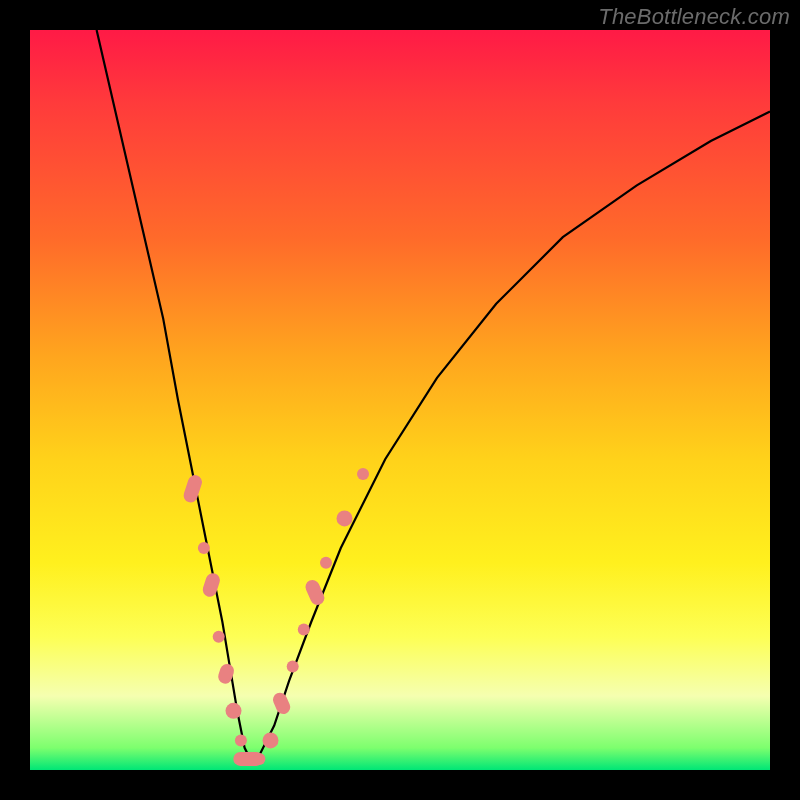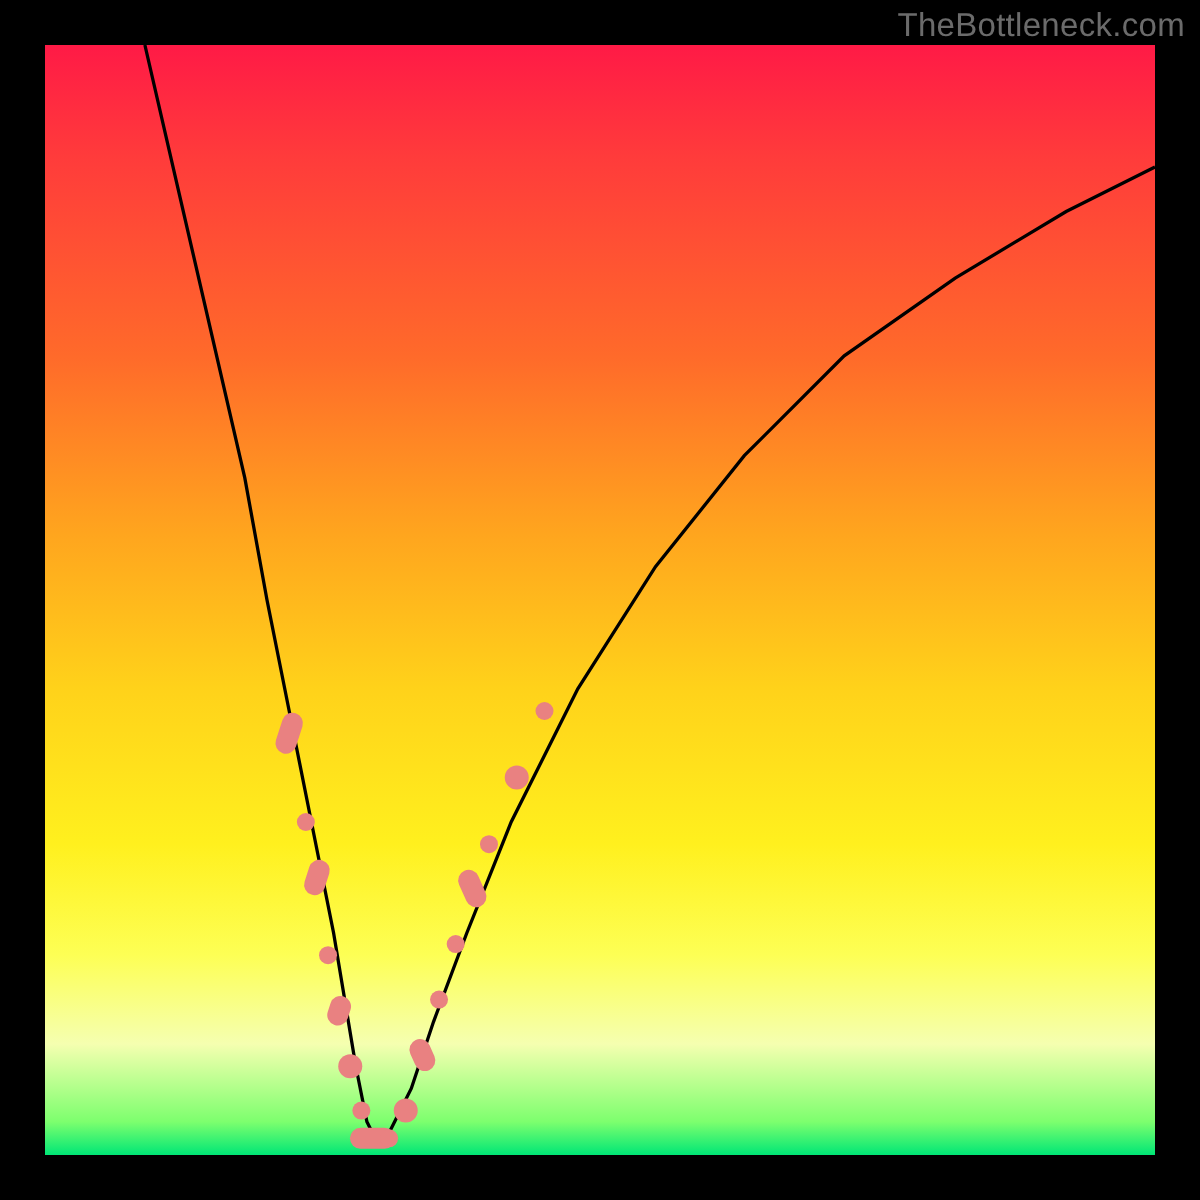--- a/index.html
+++ b/index.html
@@ -9,20 +9,21 @@
     height: 800px;
     background: #000;
     overflow: hidden;
     font-family: Arial, Helvetica, sans-serif;
   }
   .frame {
     position: relative;
     width: 800px;
     height: 576px;
     background: #000;
+    font-style: italic;
   }
   .plot-area {
     position: absolute;
     left: 30px;
     top: 30px;
     width: 740px;
     height: 740px;
     background: linear-gradient(to bottom,
       #ff1a46 0%,
       #ff3b3b 10%,

